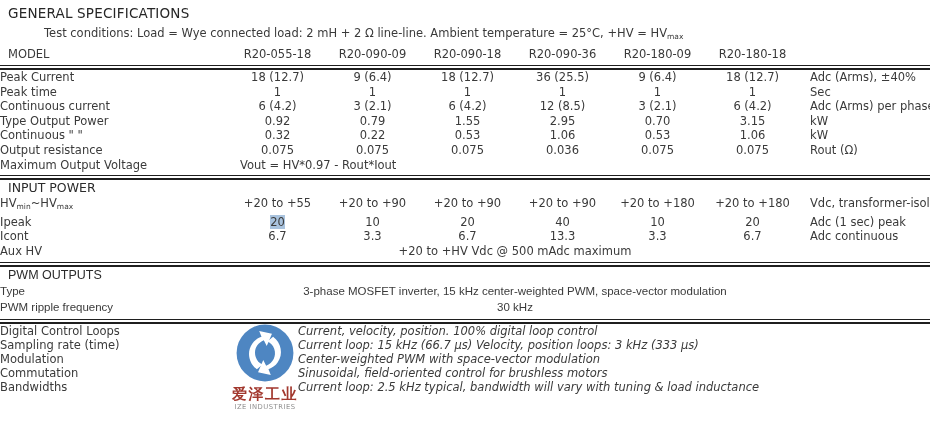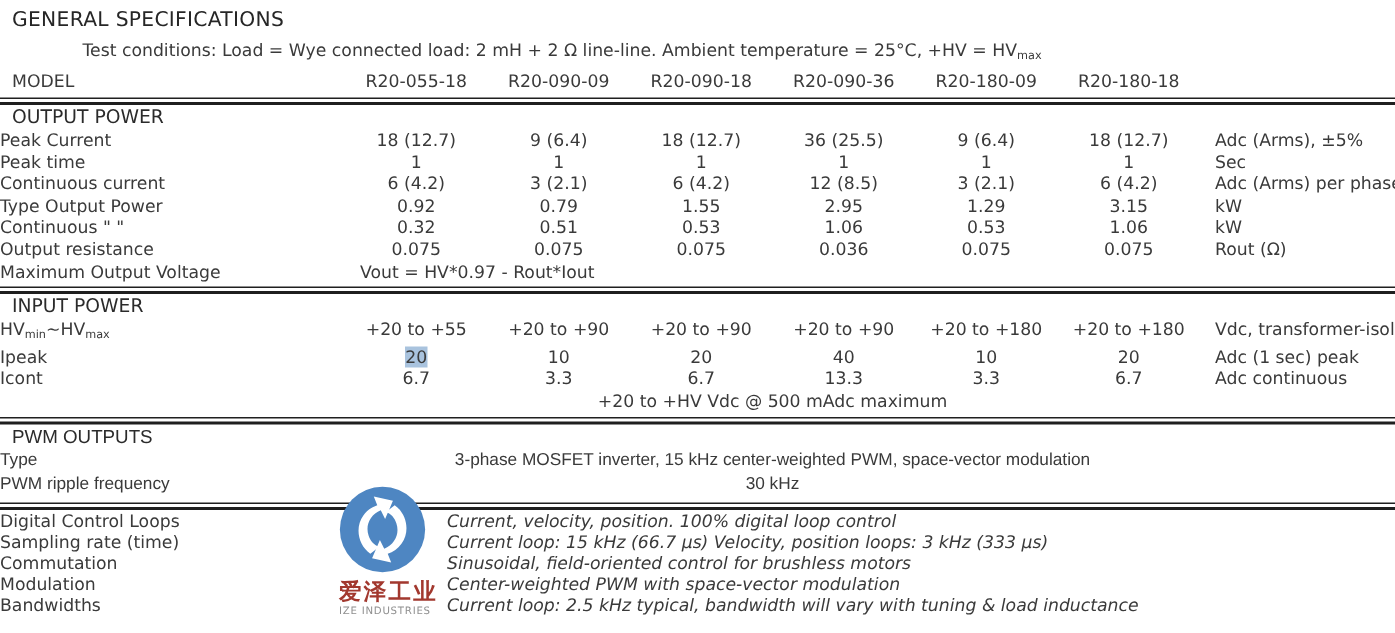--- a/index.html
+++ b/index.html
@@ -1,39 +1,39 @@
 <!DOCTYPE html>
 <html><head>
 <meta charset="utf-8">
 <style>
   html,body{margin:0;padding:0;background:#fff;}
   .page{position:relative;width:930px;height:422px;background:#ffffff;overflow:hidden;
         font-family:"DejaVu Sans",sans-serif;font-size:11.5px;color:#3a3a3a;}
   .title{font-size:13.5px;color:#262626;margin:5px 0 0 8px;letter-spacing:.2px;}
-  .testcond{margin:5px 0 0 55px;white-space:nowrap;}
+  .testcond{margin:5px 0 0 44px;white-space:nowrap;}
   sub{font-size:7.5px;vertical-align:-2px;}
   .grid{display:grid;grid-template-columns:230px repeat(6,95px) 1fr;align-items:baseline;}
   .grid .lbl{white-space:nowrap;}
   .grid .lbl.flush{padding-left:8px;}
   .grid .val{text-align:center;white-space:nowrap;}
   .grid .units{text-align:left;padding-left:10px;white-space:nowrap;}
   .grid .span-val{grid-column:2/8;white-space:nowrap;}
   .grid .span-left{text-align:left;padding-left:10px;}
   .grid .span-center{text-align:center;}
   .modelrow{margin-top:6px;line-height:15px;}
   .rule{border-top:1px solid #1f1f1f;border-bottom:2px solid #1f1f1f;height:2px;margin-top:3px;}
   .sec-head{font-size:12.5px;color:#2b2b2b;margin-left:8px;line-height:16px;white-space:nowrap;}
   .rows .grid{line-height:14.6px;}
   .pwm .grid{line-height:16.5px;font-family:"Liberation Sans",sans-serif;}
   .pwm .sec-head{font-family:"Liberation Sans",sans-serif;}
   .dgrid{display:grid;grid-template-columns:298px 1fr;line-height:14.2px;}
   .dgrid .lbl{white-space:nowrap;}
   .dgrid .dval{white-space:nowrap;font-style:italic;}
   .hl{background:#a9c3de;}
-  .logo{position:absolute;left:226px;top:324px;width:78px;line-height:1;}
+  .logo{position:absolute;left:226px;top:324px;width:78px;text-align:center;line-height:1;}
   .logo-cn{font-size:15px;font-weight:bold;color:#a2382e;letter-spacing:1.5px;margin-top:2px;white-space:nowrap;}
   .logo-en{font-size:6.8px;color:#8f8f8f;letter-spacing:.5px;margin-top:2px;white-space:nowrap;}
 </style>
 </head>
 <body>
 
 <div class="page">
   <div class="title">GENERAL SPECIFICATIONS</div>
 
   <div class="testcond"><span>Test conditions: Load = Wye connected load: 2 mH + 2 Ω line-line.  Ambient temperature = 25°C, +HV = HV</span><sub>max</sub></div>
@@ -43,31 +43,30 @@
   <div class="val">R20-055-18</div>
       <div class="val">R20-090-09</div>
       <div class="val">R20-090-18</div>
       <div class="val">R20-090-36</div>
       <div class="val">R20-180-09</div>
       <div class="val">R20-180-18</div>
     </div>
 
   <div class="rule"></div>
   <div class="rows">
-    <div class="sec-head">OUTPUT POWER</div>
     <div id="output-rows">
         <div class="grid">
           <div class="lbl">Peak Current</div>
           <div class="val">18 (12.7)</div>
           <div class="val">9 (6.4)</div>
           <div class="val">18 (12.7)</div>
           <div class="val">36 (25.5)</div>
           <div class="val">9 (6.4)</div>
           <div class="val">18 (12.7)</div>
-          <div class="units">Adc (Arms), ±5%</div>
+          <div class="units">Adc (Arms), ±40%</div>
         </div>
         <div class="grid">
           <div class="lbl">Peak time</div>
           <div class="val">1</div>
           <div class="val">1</div>
           <div class="val">1</div>
           <div class="val">1</div>
           <div class="val">1</div>
           <div class="val">1</div>
           <div class="units">Sec</div>
@@ -81,28 +80,28 @@
           <div class="val">3 (2.1)</div>
           <div class="val">6 (4.2)</div>
           <div class="units">Adc (Arms) per phase</div>
         </div>
         <div class="grid">
           <div class="lbl">Type Output Power</div>
           <div class="val">0.92</div>
           <div class="val">0.79</div>
           <div class="val">1.55</div>
           <div class="val">2.95</div>
-          <div class="val">1.29</div>
+          <div class="val">0.70</div>
           <div class="val">3.15</div>
           <div class="units">kW</div>
         </div>
         <div class="grid">
           <div class="lbl">Continuous "  "</div>
           <div class="val">0.32</div>
-          <div class="val">0.51</div>
+          <div class="val">0.22</div>
           <div class="val">0.53</div>
           <div class="val">1.06</div>
           <div class="val">0.53</div>
           <div class="val">1.06</div>
           <div class="units">kW</div>
         </div>
         <div class="grid">
           <div class="lbl">Output resistance</div>
           <div class="val">0.075</div>
           <div class="val">0.075</div>
@@ -147,20 +146,21 @@
           <div class="lbl">Icont</div>
           <div class="val">6.7</div>
           <div class="val">3.3</div>
           <div class="val">6.7</div>
           <div class="val">13.3</div>
           <div class="val">3.3</div>
           <div class="val">6.7</div>
           <div class="units">Adc continuous</div>
         </div>
         <div class="grid">
+          <div class="lbl">Aux HV</div>
           <div class="span-val span-center">+20 to +HV Vdc @ 500 mAdc maximum</div>
         </div>
       </div>
   </div>
 
   <div class="rule"></div>
   <div class="pwm">
     <div class="sec-head">PWM OUTPUTS</div>
     <div id="pwm-rows">
         <div class="grid">
@@ -179,26 +179,26 @@
     <div id="digital-rows">
         <div class="dgrid">
           <div class="lbl">Digital Control Loops</div>
           <div class="dval">Current, velocity, position. 100% digital loop control</div>
         </div>
         <div class="dgrid">
           <div class="lbl">Sampling rate (time)</div>
           <div class="dval">Current loop: 15 kHz (66.7 μs)  Velocity, position loops: 3 kHz (333 μs)</div>
         </div>
         <div class="dgrid">
+          <div class="lbl">Modulation</div>
+          <div class="dval">Center-weighted PWM with space-vector modulation</div>
+        </div>
+        <div class="dgrid">
           <div class="lbl">Commutation</div>
           <div class="dval">Sinusoidal, field-oriented control for brushless motors</div>
-        </div>
-        <div class="dgrid">
-          <div class="lbl">Modulation</div>
-          <div class="dval">Center-weighted PWM with space-vector modulation</div>
         </div>
         <div class="dgrid">
           <div class="lbl">Bandwidths</div>
           <div class="dval">Current loop: 2.5 kHz typical, bandwidth will vary with tuning &amp; load inductance</div>
         </div>
       </div>
   </div>
 
   <div class="logo">
     <svg width="58" height="58" viewBox="0 0 100 100">

